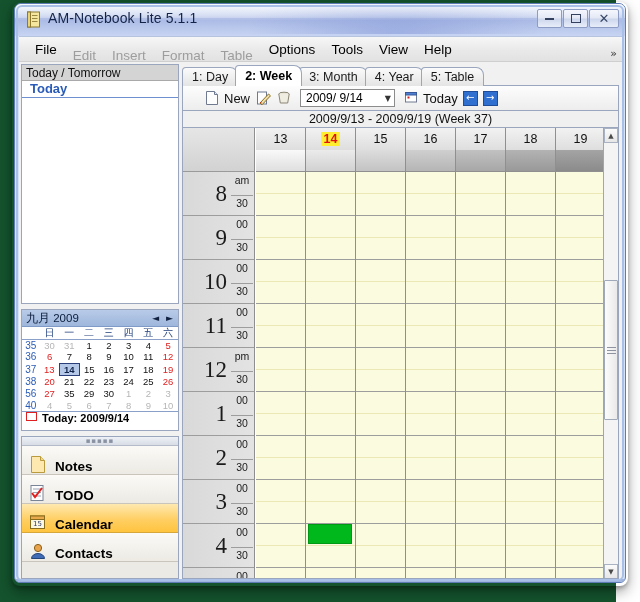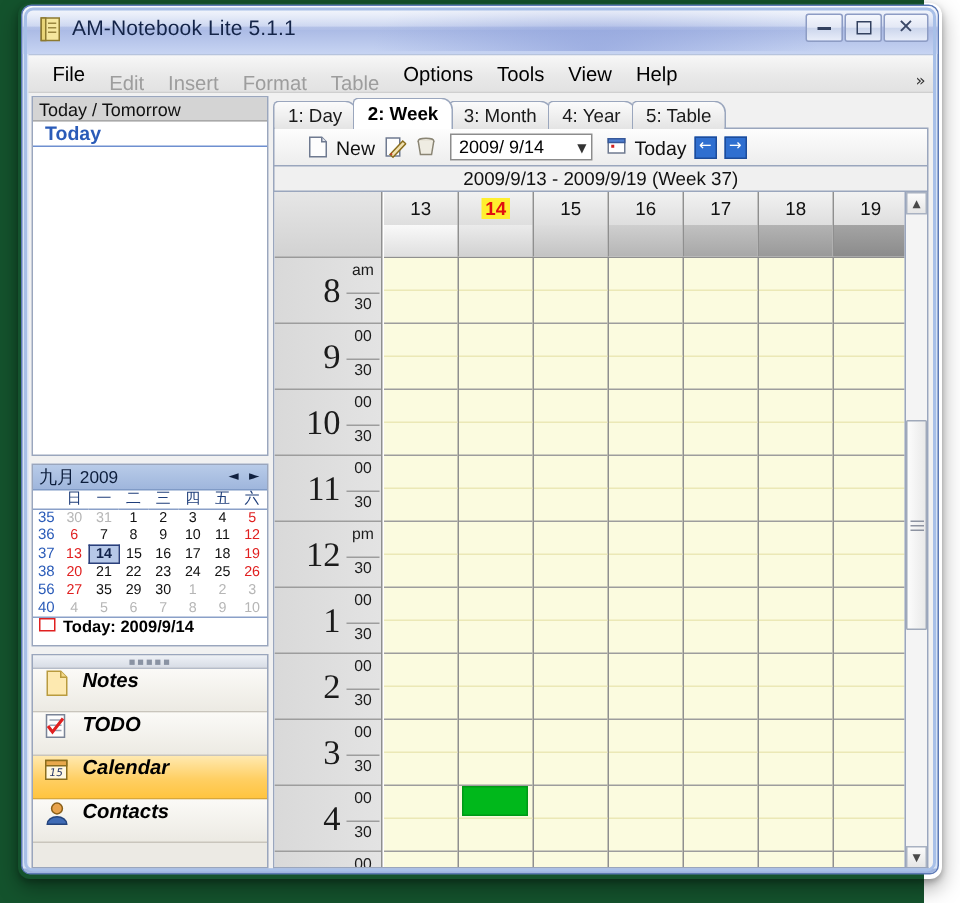--- a/index.html
+++ b/index.html
@@ -157,25 +157,24 @@
     position:absolute; left:0; top:372px; width:158px; height:143px;
     background:#eceae4; border:1px solid #9aa6bd;
   }
   .nav-grip{
     height:9px; background: linear-gradient(to bottom,#eef1f6,#d8dde6);
     border-bottom:1px solid #b5bcc9;
     display:flex; align-items:center; justify-content:center;
   }
   .grip-dots{ font-size:7px; letter-spacing:1px; color:#8a93a3; line-height:9px; font-family:"DejaVu Sans", sans-serif;}
   .nav-item{
-    height:29px; display:flex; align-items:flex-start; gap:8px; padding-left:7px;
+    height:29px; display:flex; align-items:flex-end; gap:8px; padding-left:7px;
     border-bottom:1px solid #c9c5bc;
     background: linear-gradient(to bottom,#fbfaf7,#eceae3);
     cursor:default;
-    font-style:italic;
   }
   .nav-item.active{
     background: linear-gradient(to bottom,#ffe9b0,#ffcf63 55%,#ffc43f 100%);
     border-bottom:1px solid #d8a73a;
   }
   .nav-label{ font-size:13.5px; color:#000; font-weight:bold; }
   .nav-ico{ width:18px; height:19px; position:relative; flex:none; }
 
   
   .content{

